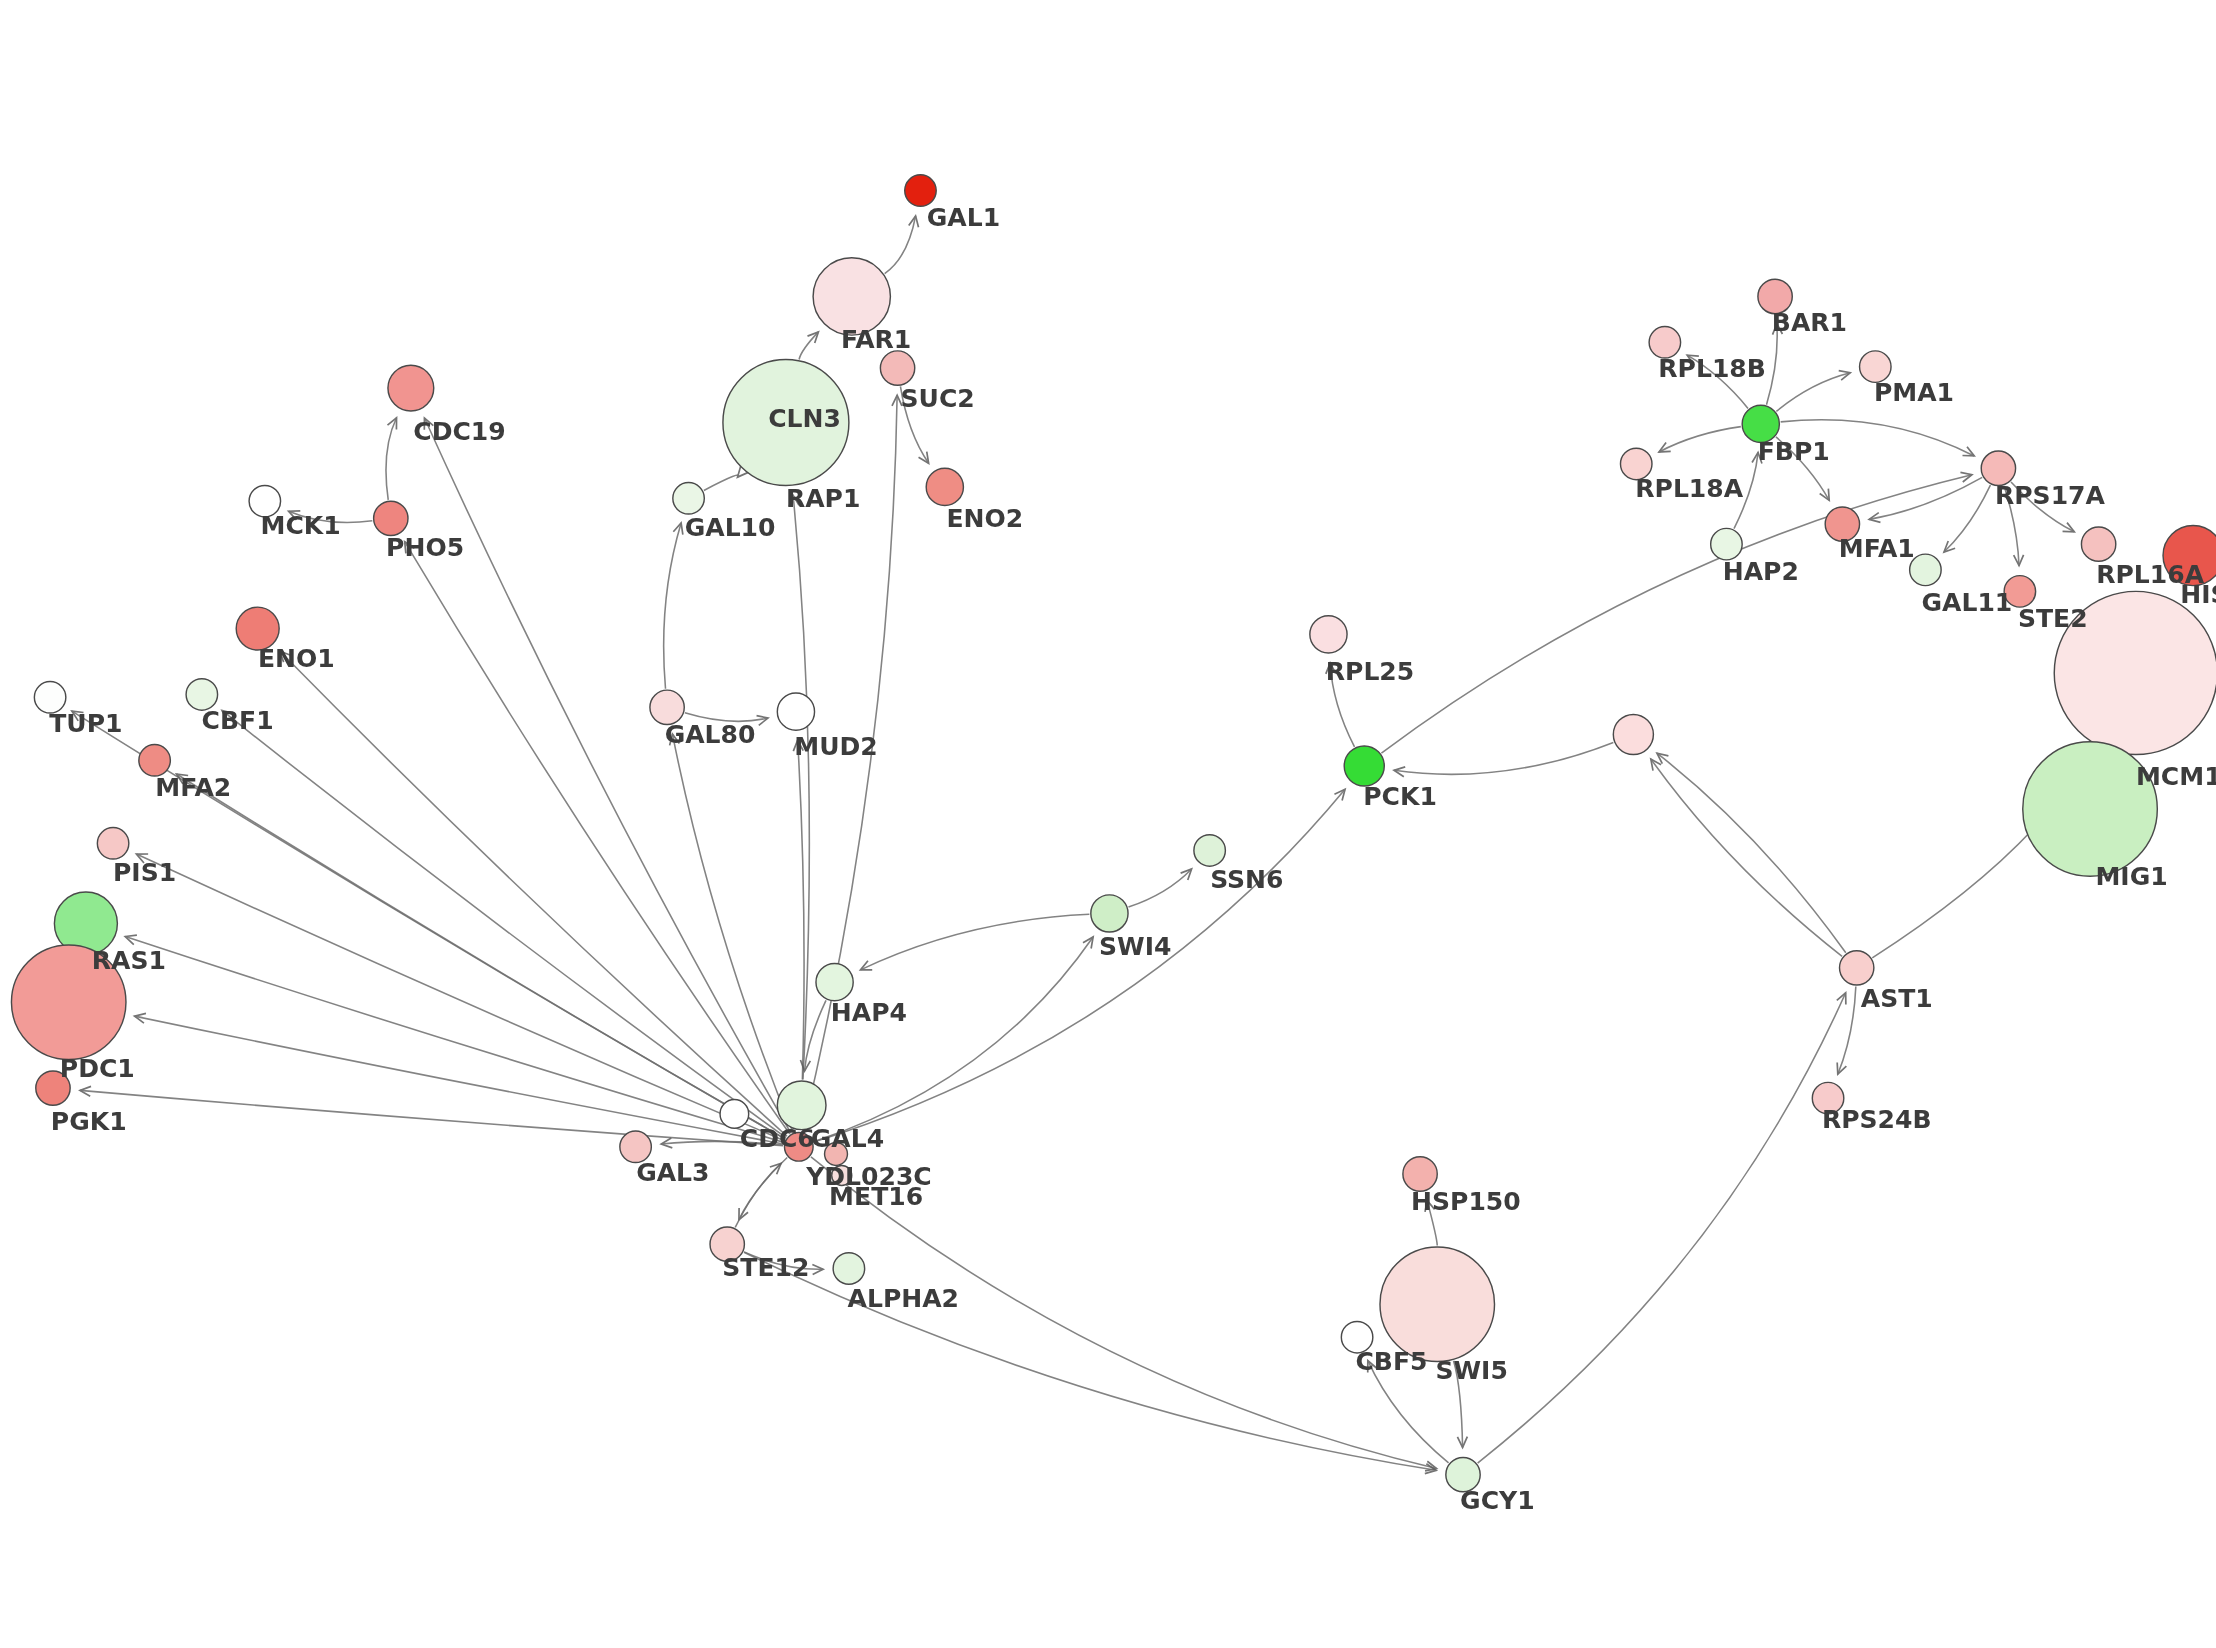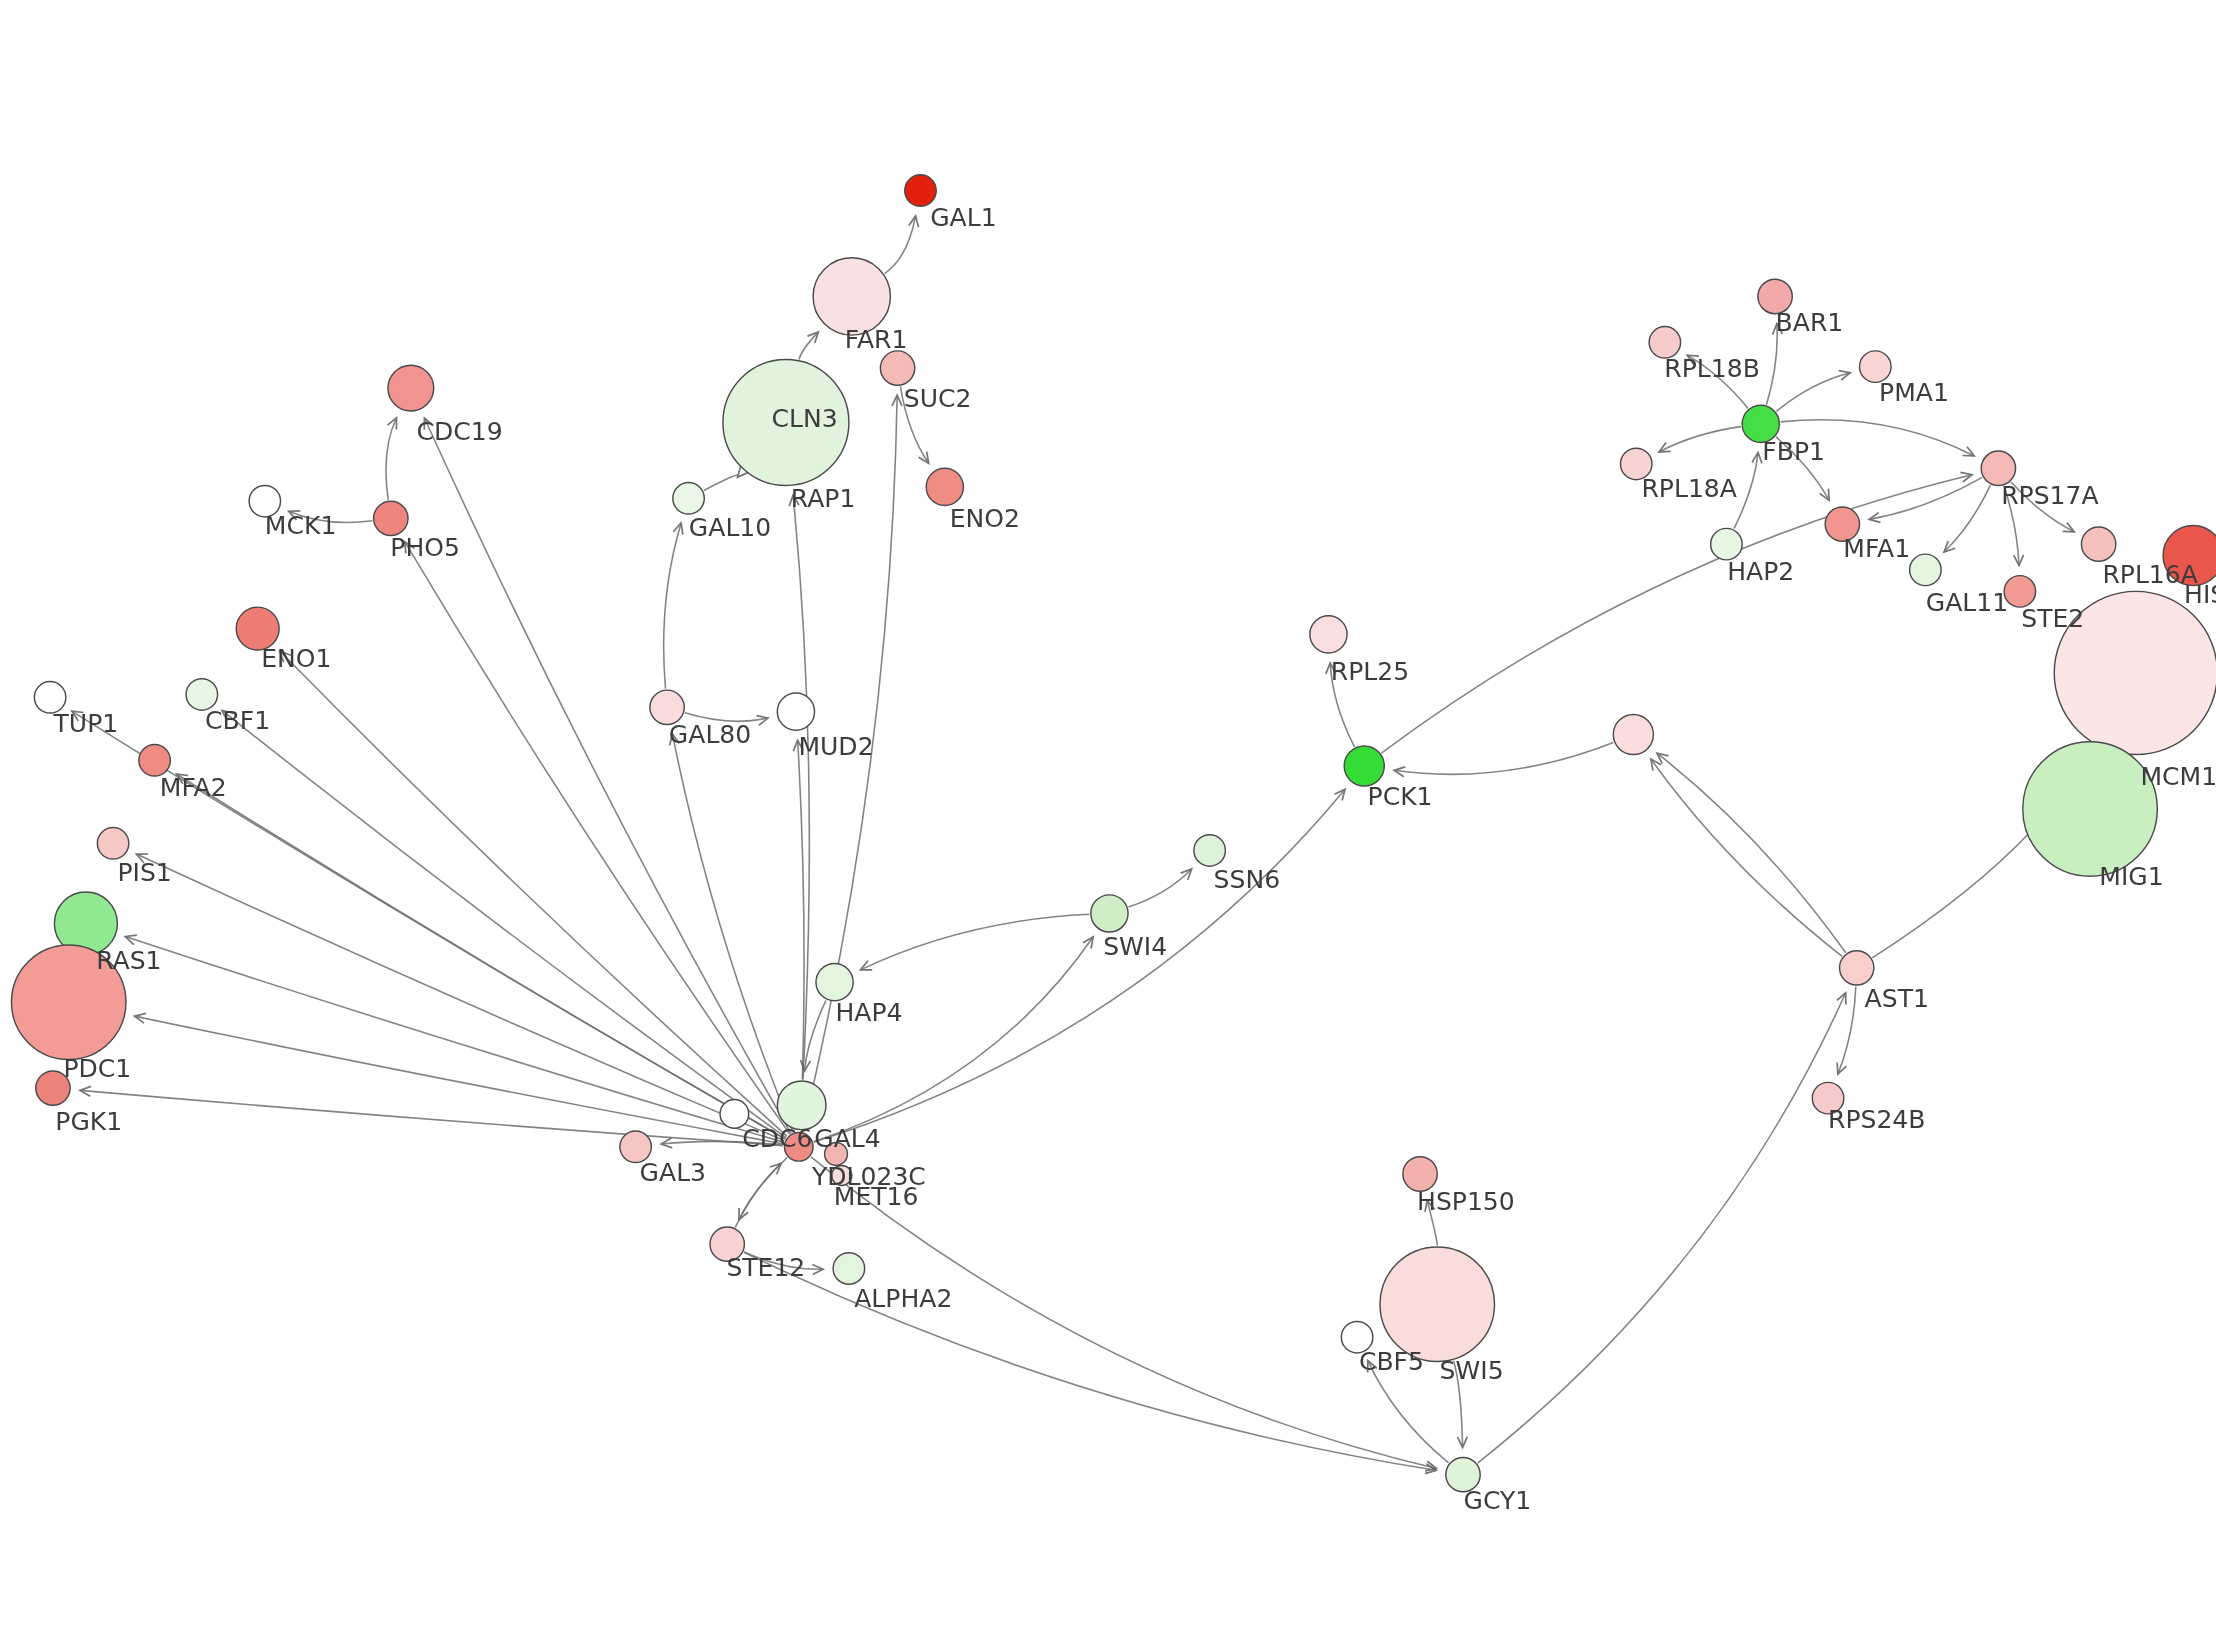--- a/index.html
+++ b/index.html
@@ -7,20 +7,21 @@
     padding: 0;
     background: #ffffff;
     width: 100%;
     height: 100%;
     overflow: hidden;
   }
   #viewport {
     width: 100vw;
     height: 100vh;
     background: #ffffff;
+    font-weight: bold;
   }
   svg { display: block; width: 100%; height: 100%; }
   .edge {
     fill: none;
     stroke: #6e6e6e;
     stroke-width: 1.1;
     opacity: 0.85;
   }
   .node {
     stroke: #4a4a4a;

